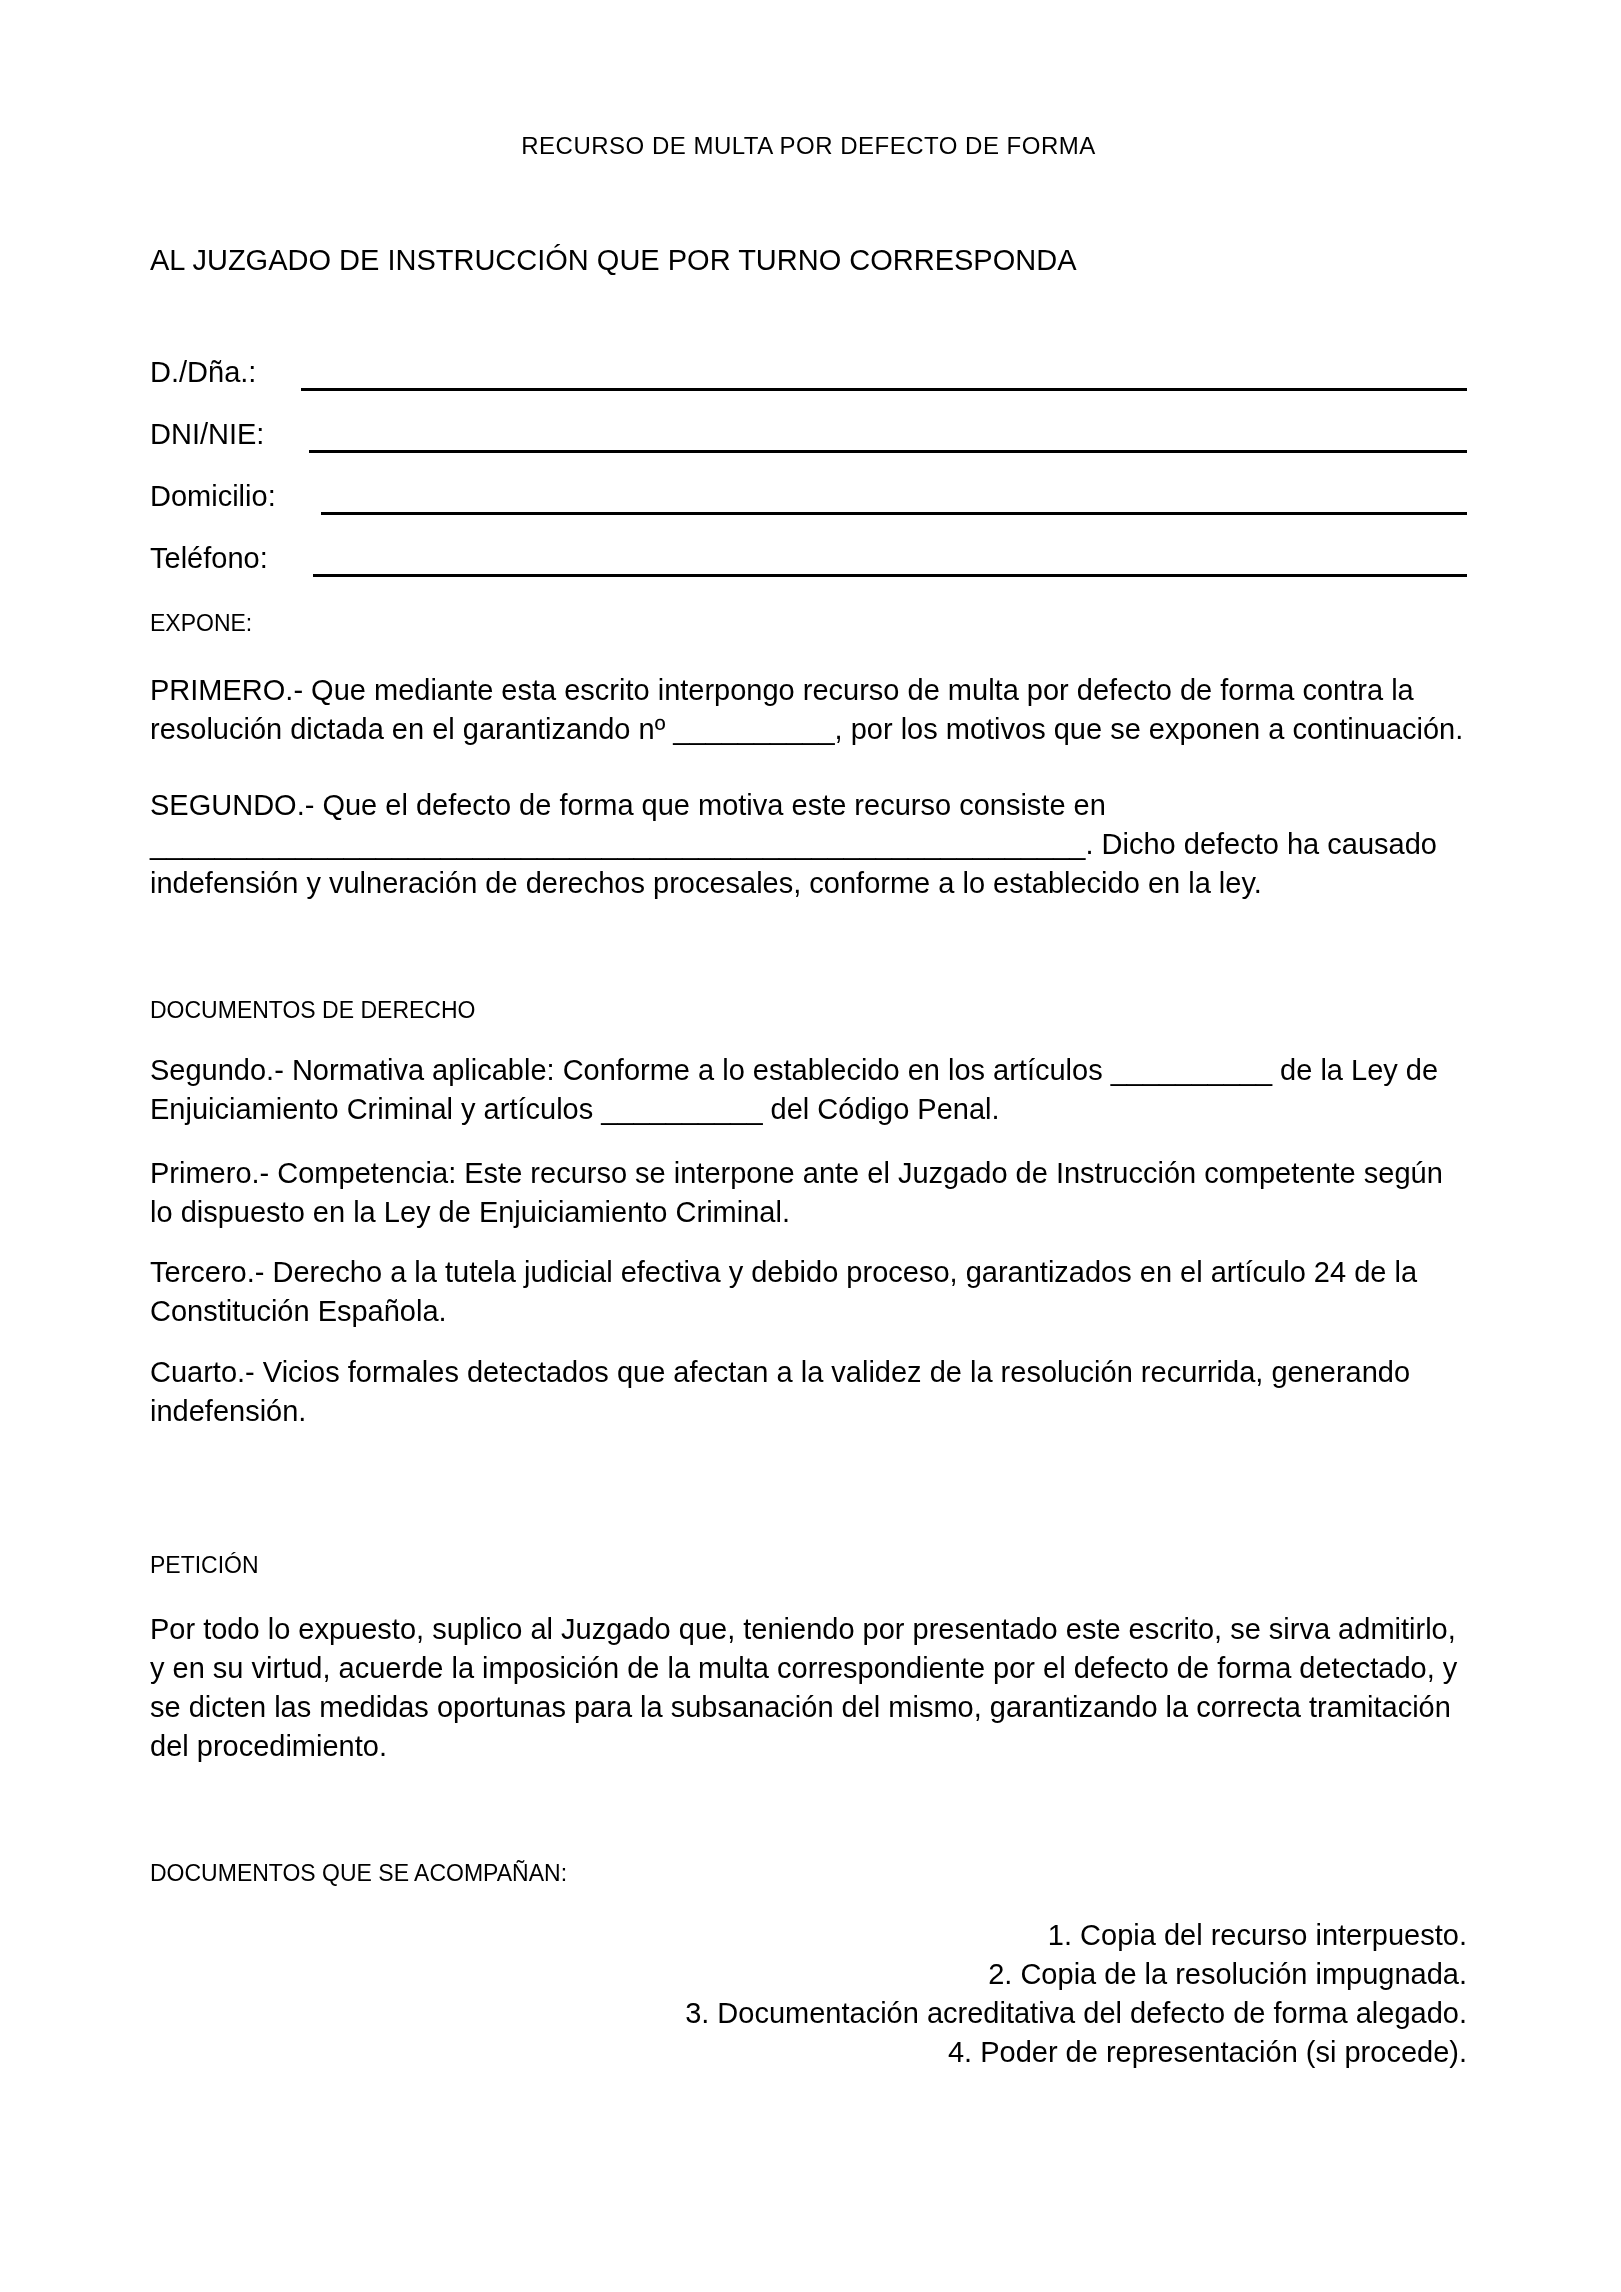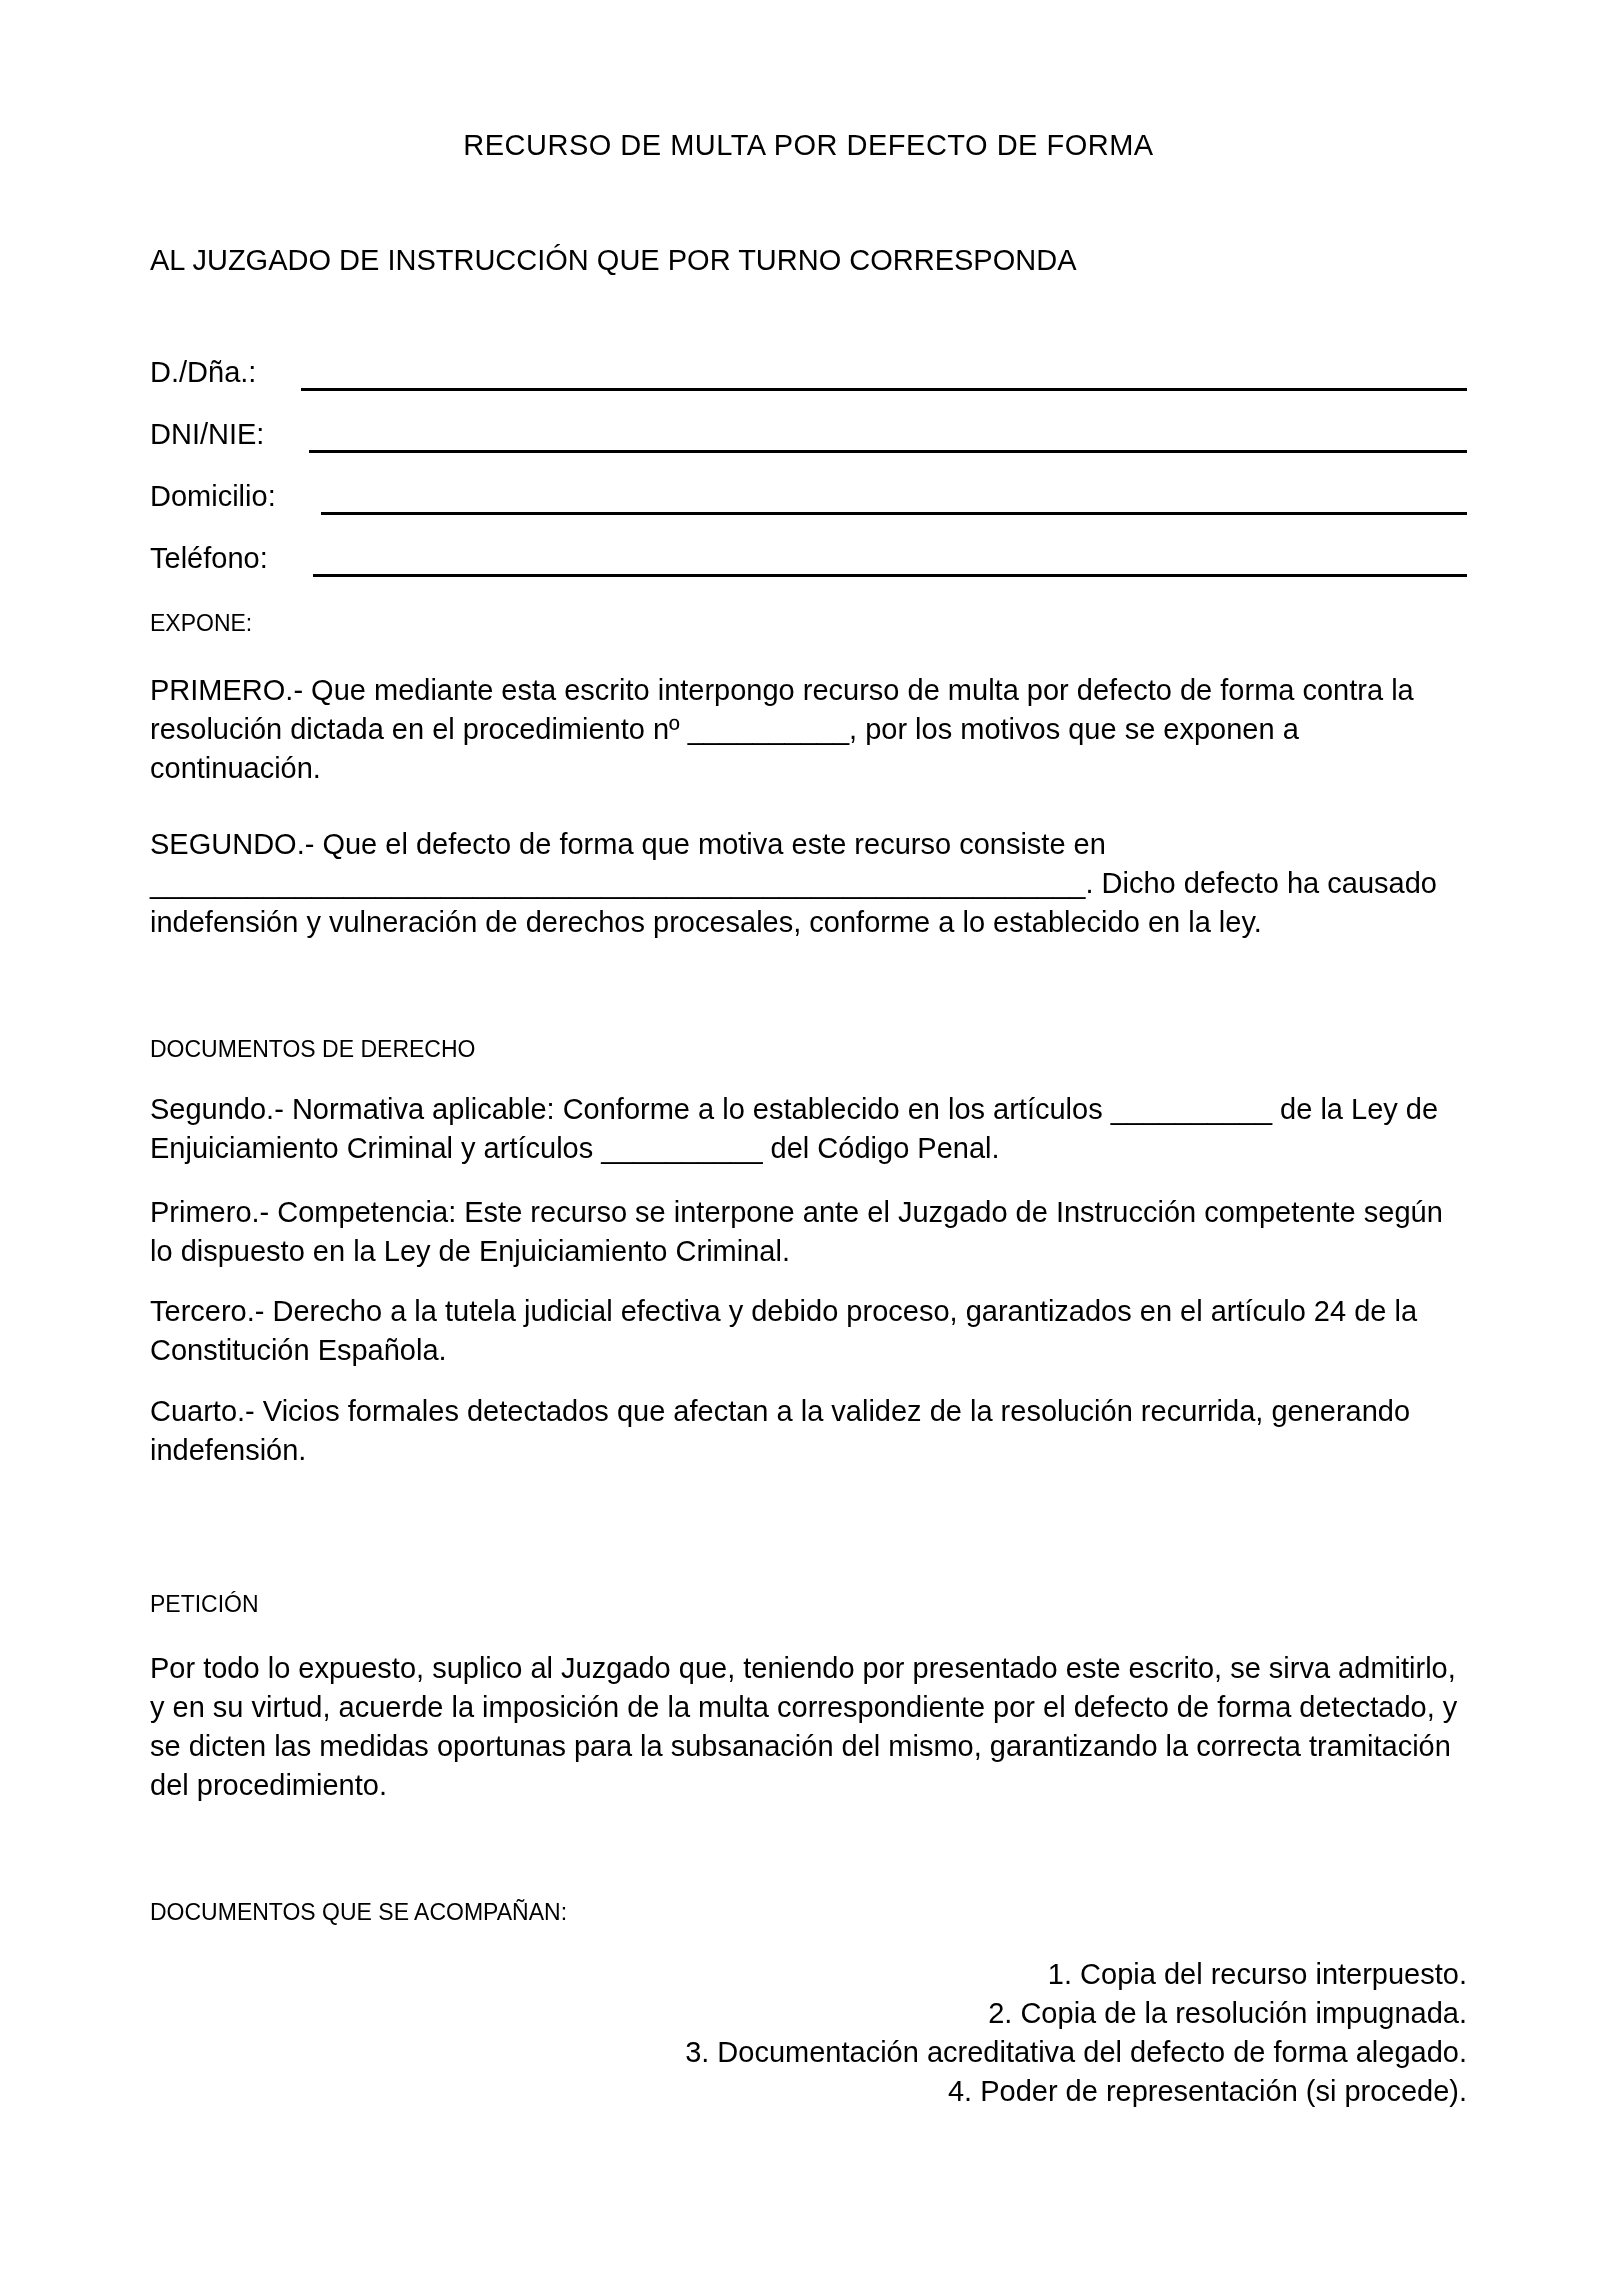--- a/index.html
+++ b/index.html
@@ -17,21 +17,21 @@
   }
   .page {
     box-sizing: border-box;
     width: 1621px;
     height: 2293px;
     padding: 123px 154px 59px 150px;
     background: #ffffff;
     overflow: hidden;
   }
   .doc-title {
-    font-size: 29px;
+    font-size: 24px;
     font-weight: 400;
     line-height: 45px;
     text-align: center;
     margin: 0;
     letter-spacing: 0.5px;
   }
   .addressee {
     font-size: 29px;
     line-height: 39px;
     margin: 73px 0 0 0;
@@ -114,21 +114,21 @@
 
     <div class="field-row">
       <span class="field-label">Teléfono:</span>
       <span class="field-line"></span>
     </div>
 
   </div>
 
   <p class="section-heading mt-expone">EXPONE:</p>
 
-  <p class="para mt-para1">PRIMERO.- Que mediante esta escrito interpongo recurso de multa por defecto de forma contra la resolución dictada en el procedimiento nº __________, por los motivos que se exponen a continuación.</p>
+  <p class="para mt-para1">PRIMERO.- Que mediante esta escrito interpongo recurso de multa por defecto de forma contra la resolución dictada en el garantizando nº __________, por los motivos que se exponen a continuación.</p>
 
   <p class="para mt-para2">SEGUNDO.- Que el defecto de forma que motiva este recurso consiste en __________________________________________________________. Dicho defecto ha causado indefensión y vulneración de derechos procesales, conforme a lo establecido en la ley.</p>
 
   <p class="section-heading mt-fund">DOCUMENTOS DE DERECHO</p>
 
   <p class="para mt-between">Segundo.- Normativa aplicable: Conforme a lo establecido en los artículos __________ de la Ley de Enjuiciamiento Criminal y artículos __________ del Código Penal.</p>
 
   <p class="para mt-fundpara">Primero.- Competencia: Este recurso se interpone ante el Juzgado de Instrucción competente según lo dispuesto en la Ley de Enjuiciamiento Criminal.</p>
 
   <p class="para mt-between">Tercero.- Derecho a la tutela judicial efectiva y debido proceso, garantizados en el artículo 24 de la Constitución Española.</p>

